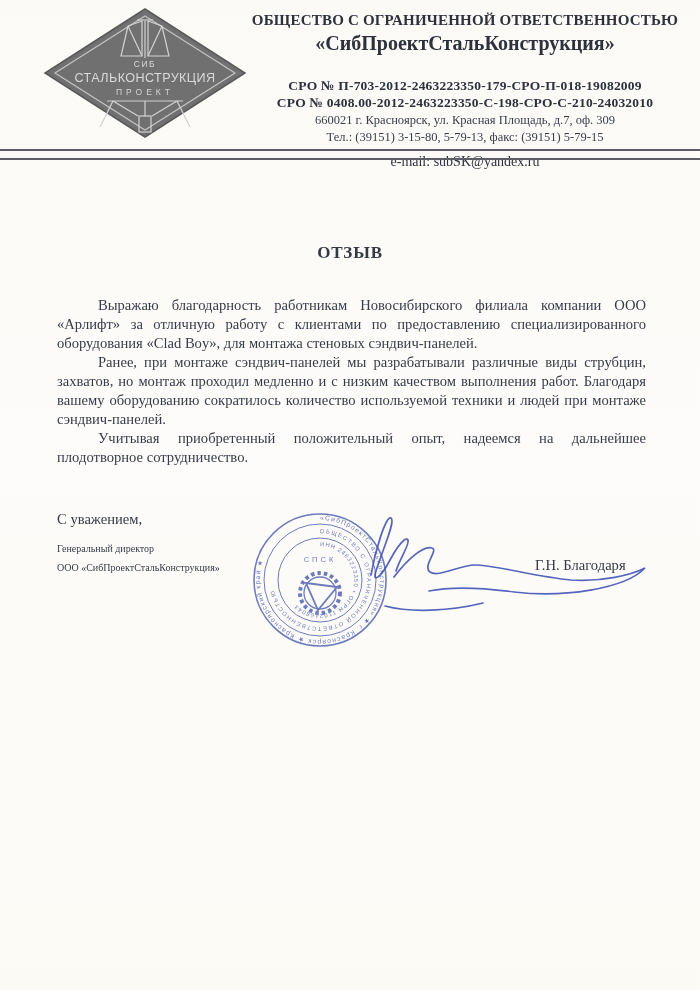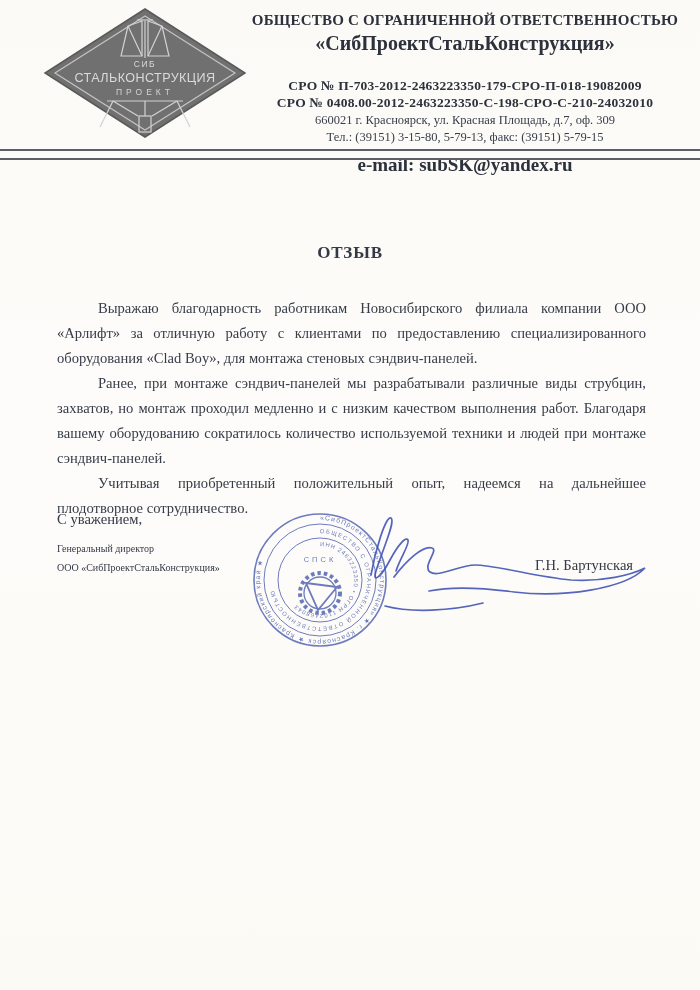--- a/index.html
+++ b/index.html
@@ -9,28 +9,28 @@
     font-family:"Liberation Serif", serif;color:#343a46;
   }
   
   .logo{position:absolute;left:42px;top:6px;width:206px;height:134px;}
   .head-text{position:absolute;left:245px;top:12px;width:440px;text-align:center;color:#2c313c;}
   .org-type{font-size:15px;font-weight:bold;letter-spacing:.2px;}
   .org-name{font-size:20px;font-weight:bold;margin-top:3px;}
   .sro{font-size:13.5px;font-weight:bold;margin-top:1px;letter-spacing:.2px;}
   .sro.first{margin-top:23px;}
   .addr{font-size:12.5px;margin-top:2px;color:#383e4a;}
-  .email{font-size:19px;font-weight:bold;margin-top:9px;}
+  .email{font-size:14px;font-weight:normal;margin-top:9px;}
   .rule{position:absolute;left:0;top:149px;width:700px;height:7px;
         border-top:2px solid #5c5d66;border-bottom:2px solid #5c5d66;}
   
   .title{position:absolute;left:0;top:243px;width:700px;text-align:center;
          font-size:17px;font-weight:bold;letter-spacing:.8px;color:#333945;}
   .body-text{position:absolute;left:57px;top:296px;width:589px;
-             font-size:14.6px;line-height:25px;text-align:justify;color:#363c48;}
+             font-size:14.6px;line-height:19px;text-align:justify;color:#363c48;}
   .body-text p{margin:0;text-indent:41px;}
   
   .closing{position:absolute;left:57px;top:511px;font-size:14.6px;}
   .sig-position{position:absolute;left:57px;top:540px;font-size:10px;line-height:18.6px;}
   .signer-name{position:absolute;left:535px;top:557px;font-size:14.6px;}
   .stamp{position:absolute;left:249px;top:509px;width:142px;height:142px;opacity:.82;}
   .autograph{position:absolute;left:333px;top:497px;width:332px;height:132px;opacity:.88;}
 </style>
 </head>
 <body>
@@ -82,21 +82,21 @@
     <p>Учитывая приобретенный положительный опыт, надеемся на дальнейшее плодотворное сотрудничество.</p>
   </div>
 
   <div class="closing">С уважением,</div>
 
   <div class="sig-position">
     <div>Генеральный директор</div>
     <div>ООО «СибПроектСтальКонструкция»</div>
   </div>
 
-  <div class="signer-name">Г.Н. Бартунская</div>
+  <div class="signer-name">Г.Н. Благодаря</div>
 
   <svg class="stamp" viewBox="0 0 142 142" aria-hidden="true">
     <defs>
       <path id="st-outer" d="M71,11 a60,60 0 1,1 -0.05,0"></path>
       <path id="st-mid" d="M71,24 a47,47 0 1,1 -0.05,0"></path>
       <path id="st-inner" d="M71,37 a34,34 0 1,1 -0.05,0"></path>
     </defs>
     <g fill="none" stroke="#4d5fb0">
       <circle cx="71" cy="71" r="66" stroke-width="1.6"></circle>
       <circle cx="71" cy="71" r="56" stroke-width="1"></circle>

